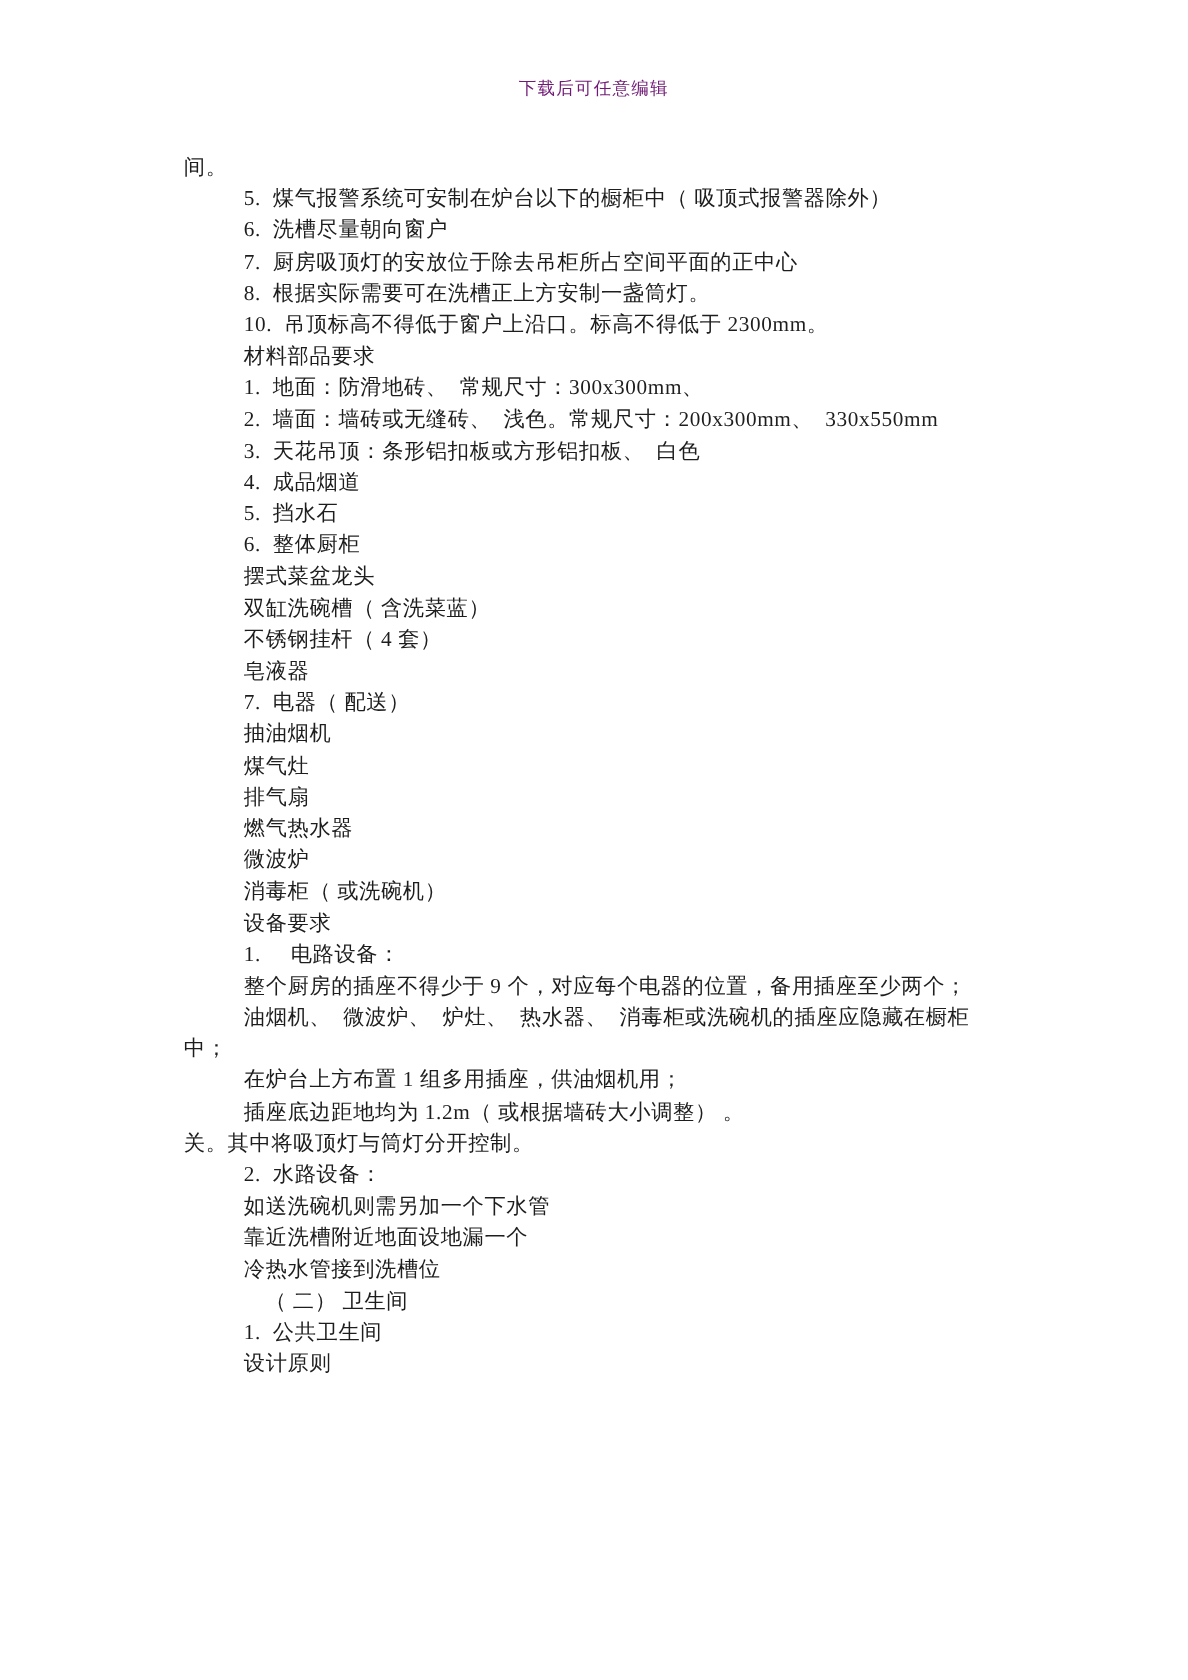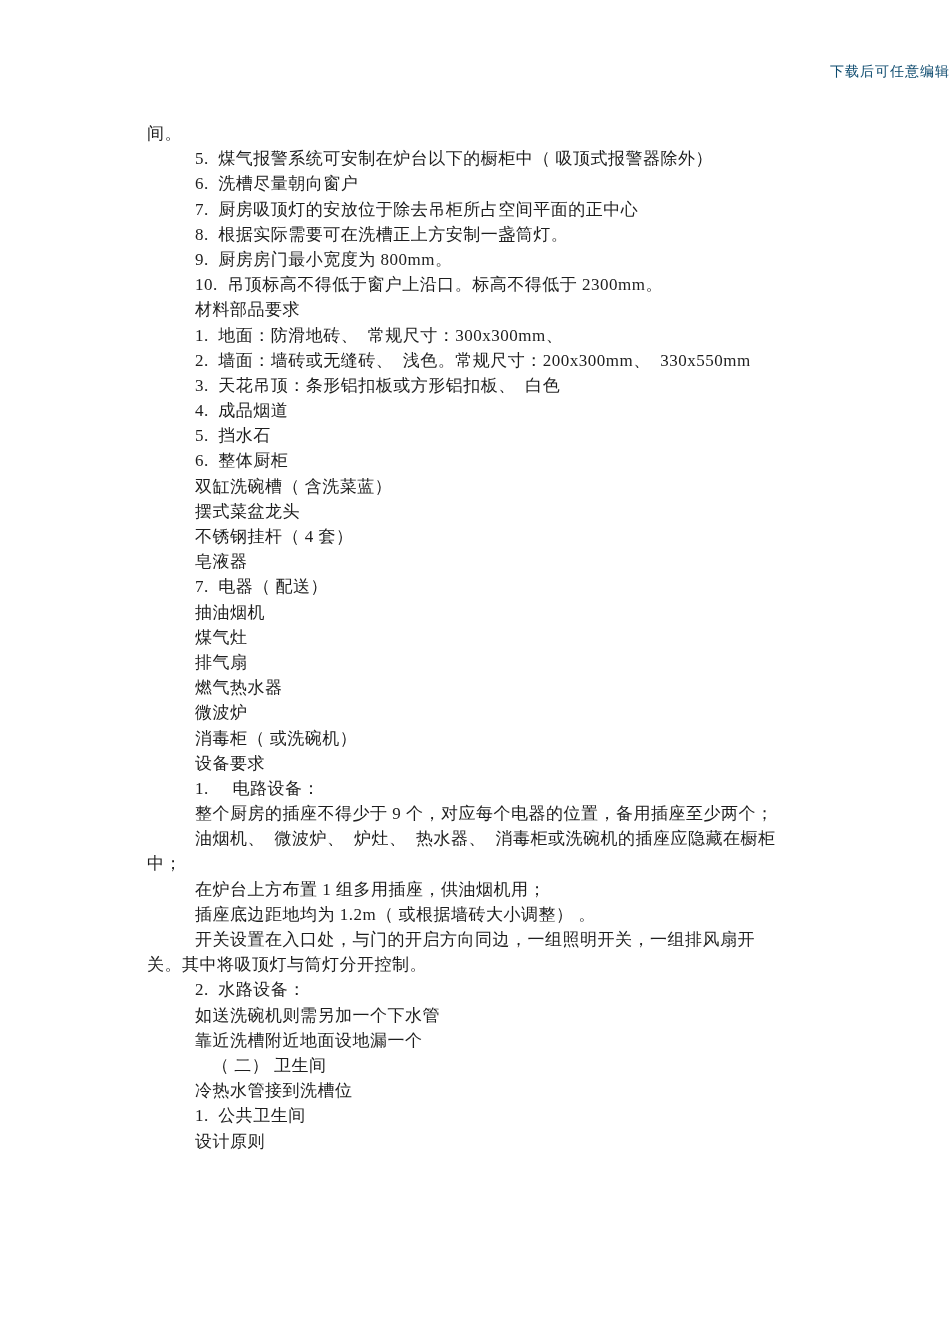--- a/index.html
+++ b/index.html
@@ -14,24 +14,24 @@
     background: #ffffff;
     overflow: hidden;
     font-family: "Liberation Serif", "DejaVu Serif", serif;
     color: #1d1d1d;
   }
   .doc-header {
     position: absolute;
     top: 64px;
     left: 0;
     width: 100%;
-    text-align: right;
+    text-align: center;
     font-size: 14px;
     line-height: 16px;
-    color: #0c4a6e;
+    color: #701a75;
     letter-spacing: 1px;
   }
   .doc-body {
     position: absolute;
     top: 121px;
     left: 147px;
     width: 670px;
   }
   .line {
     font-size: 17px;
@@ -49,50 +49,48 @@
 <body>
 
 <div class="page">
   <div class="doc-header">下载后可任意编辑</div>
   <div class="doc-body">
       <div class="line indent-0">间。</div>
       <div class="line indent-2">5.  煤气报警系统可安制在炉台以下的橱柜中（ 吸顶式报警器除外）</div>
       <div class="line indent-2">6.  洗槽尽量朝向窗户</div>
       <div class="line indent-2">7.  厨房吸顶灯的安放位于除去吊柜所占空间平面的正中心</div>
       <div class="line indent-2">8.  根据实际需要可在洗槽正上方安制一盏筒灯。</div>
-      <div class="line indent-2">9.  厨房房门最小宽度为 800mm。</div>
       <div class="line indent-2">10.  吊顶标高不得低于窗户上沿口。标高不得低于 2300mm。</div>
       <div class="line indent-2">材料部品要求</div>
       <div class="line indent-2">1.  地面：防滑地砖、  常规尺寸：300x300mm、</div>
       <div class="line indent-2">2.  墙面：墙砖或无缝砖、  浅色。常规尺寸：200x300mm、  330x550mm</div>
       <div class="line indent-2">3.  天花吊顶：条形铝扣板或方形铝扣板、  白色</div>
       <div class="line indent-2">4.  成品烟道</div>
       <div class="line indent-2">5.  挡水石</div>
       <div class="line indent-2">6.  整体厨柜</div>
+      <div class="line indent-2">摆式菜盆龙头</div>
       <div class="line indent-2">双缸洗碗槽（ 含洗菜蓝）</div>
-      <div class="line indent-2">摆式菜盆龙头</div>
       <div class="line indent-2">不锈钢挂杆（ 4 套）</div>
       <div class="line indent-2">皂液器</div>
       <div class="line indent-2">7.  电器（ 配送）</div>
       <div class="line indent-2">抽油烟机</div>
       <div class="line indent-2">煤气灶</div>
       <div class="line indent-2">排气扇</div>
       <div class="line indent-2">燃气热水器</div>
       <div class="line indent-2">微波炉</div>
       <div class="line indent-2">消毒柜（ 或洗碗机）</div>
       <div class="line indent-2">设备要求</div>
       <div class="line indent-2">1.     电路设备：</div>
       <div class="line indent-2">整个厨房的插座不得少于 9 个，对应每个电器的位置，备用插座至少两个；</div>
       <div class="line indent-2">油烟机、  微波炉、  炉灶、  热水器、  消毒柜或洗碗机的插座应隐藏在橱柜</div>
       <div class="line indent-0">中；</div>
       <div class="line indent-2">在炉台上方布置 1 组多用插座，供油烟机用；</div>
       <div class="line indent-2">插座底边距地均为 1.2m（ 或根据墙砖大小调整） 。</div>
-      <div class="line indent-2">开关设置在入口处，与门的开启方向同边，一组照明开关，一组排风扇开</div>
       <div class="line indent-0">关。其中将吸顶灯与筒灯分开控制。</div>
       <div class="line indent-2">2.  水路设备：</div>
       <div class="line indent-2">如送洗碗机则需另加一个下水管</div>
       <div class="line indent-2">靠近洗槽附近地面设地漏一个</div>
+      <div class="line indent-2">冷热水管接到洗槽位</div>
       <div class="line indent-1">（ 二） 卫生间</div>
-      <div class="line indent-2">冷热水管接到洗槽位</div>
       <div class="line indent-2">1.  公共卫生间</div>
       <div class="line indent-2">设计原则</div>
     </div>
 </div>
 
 </body></html>

